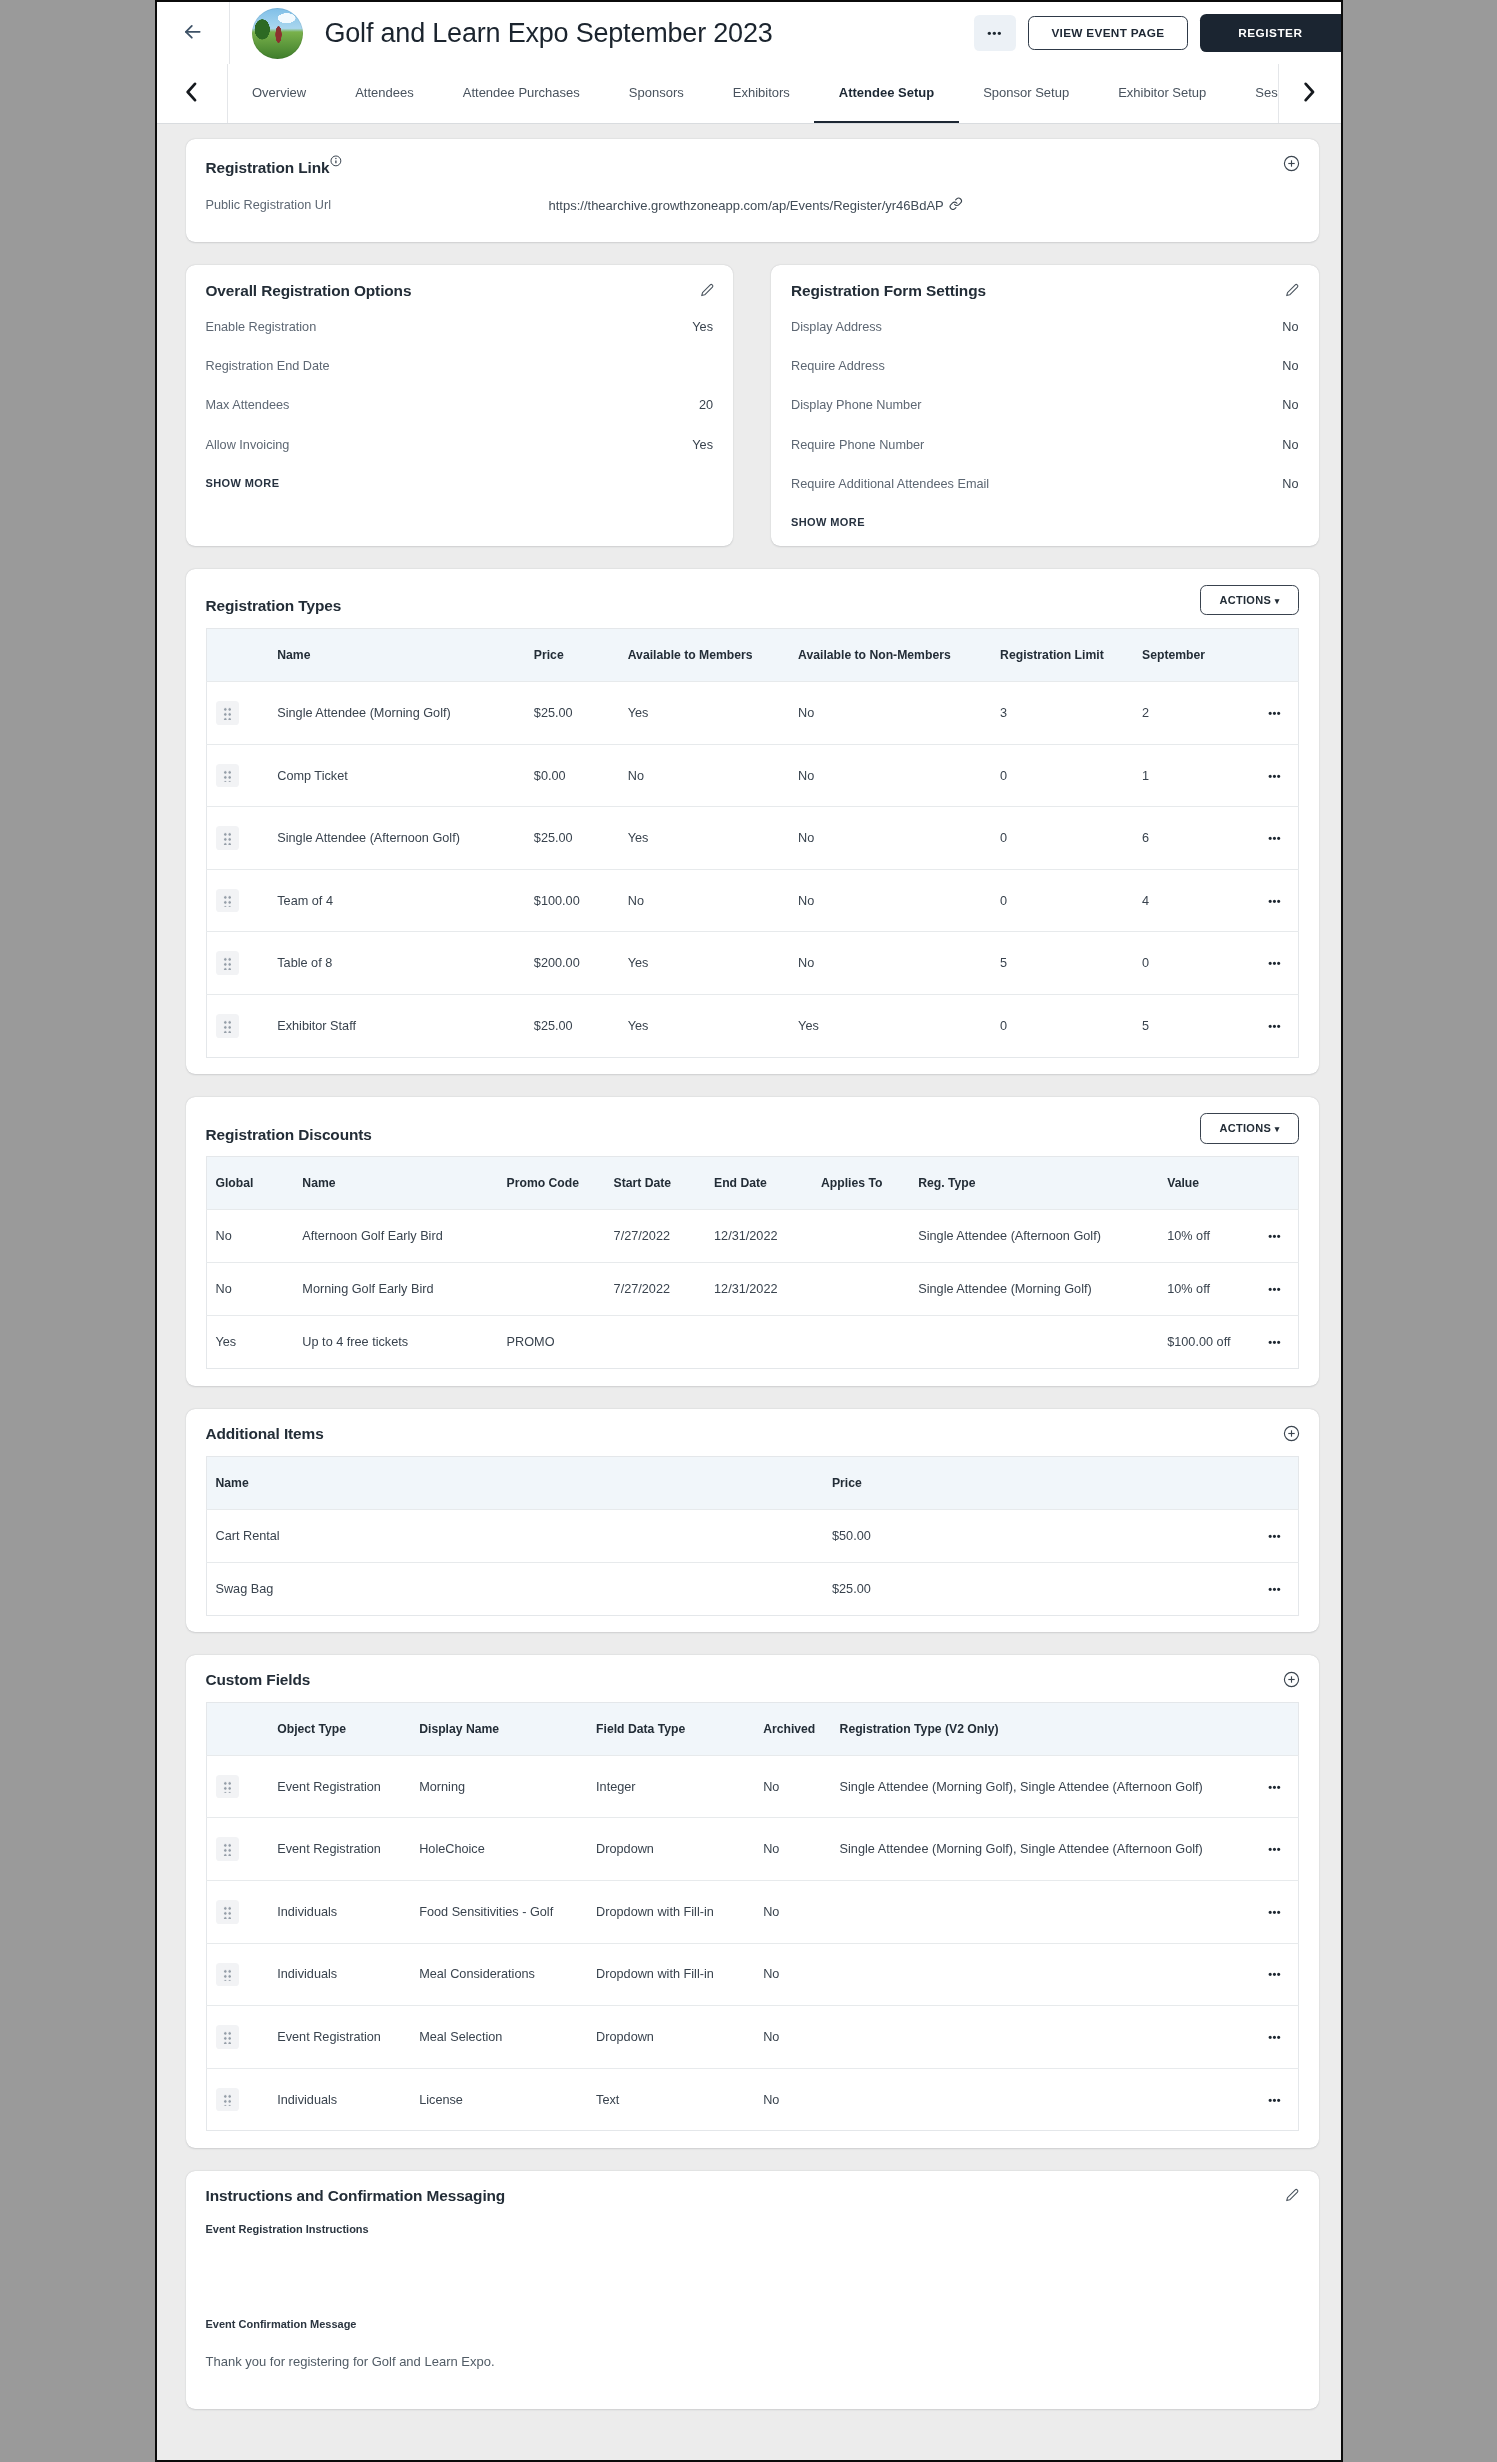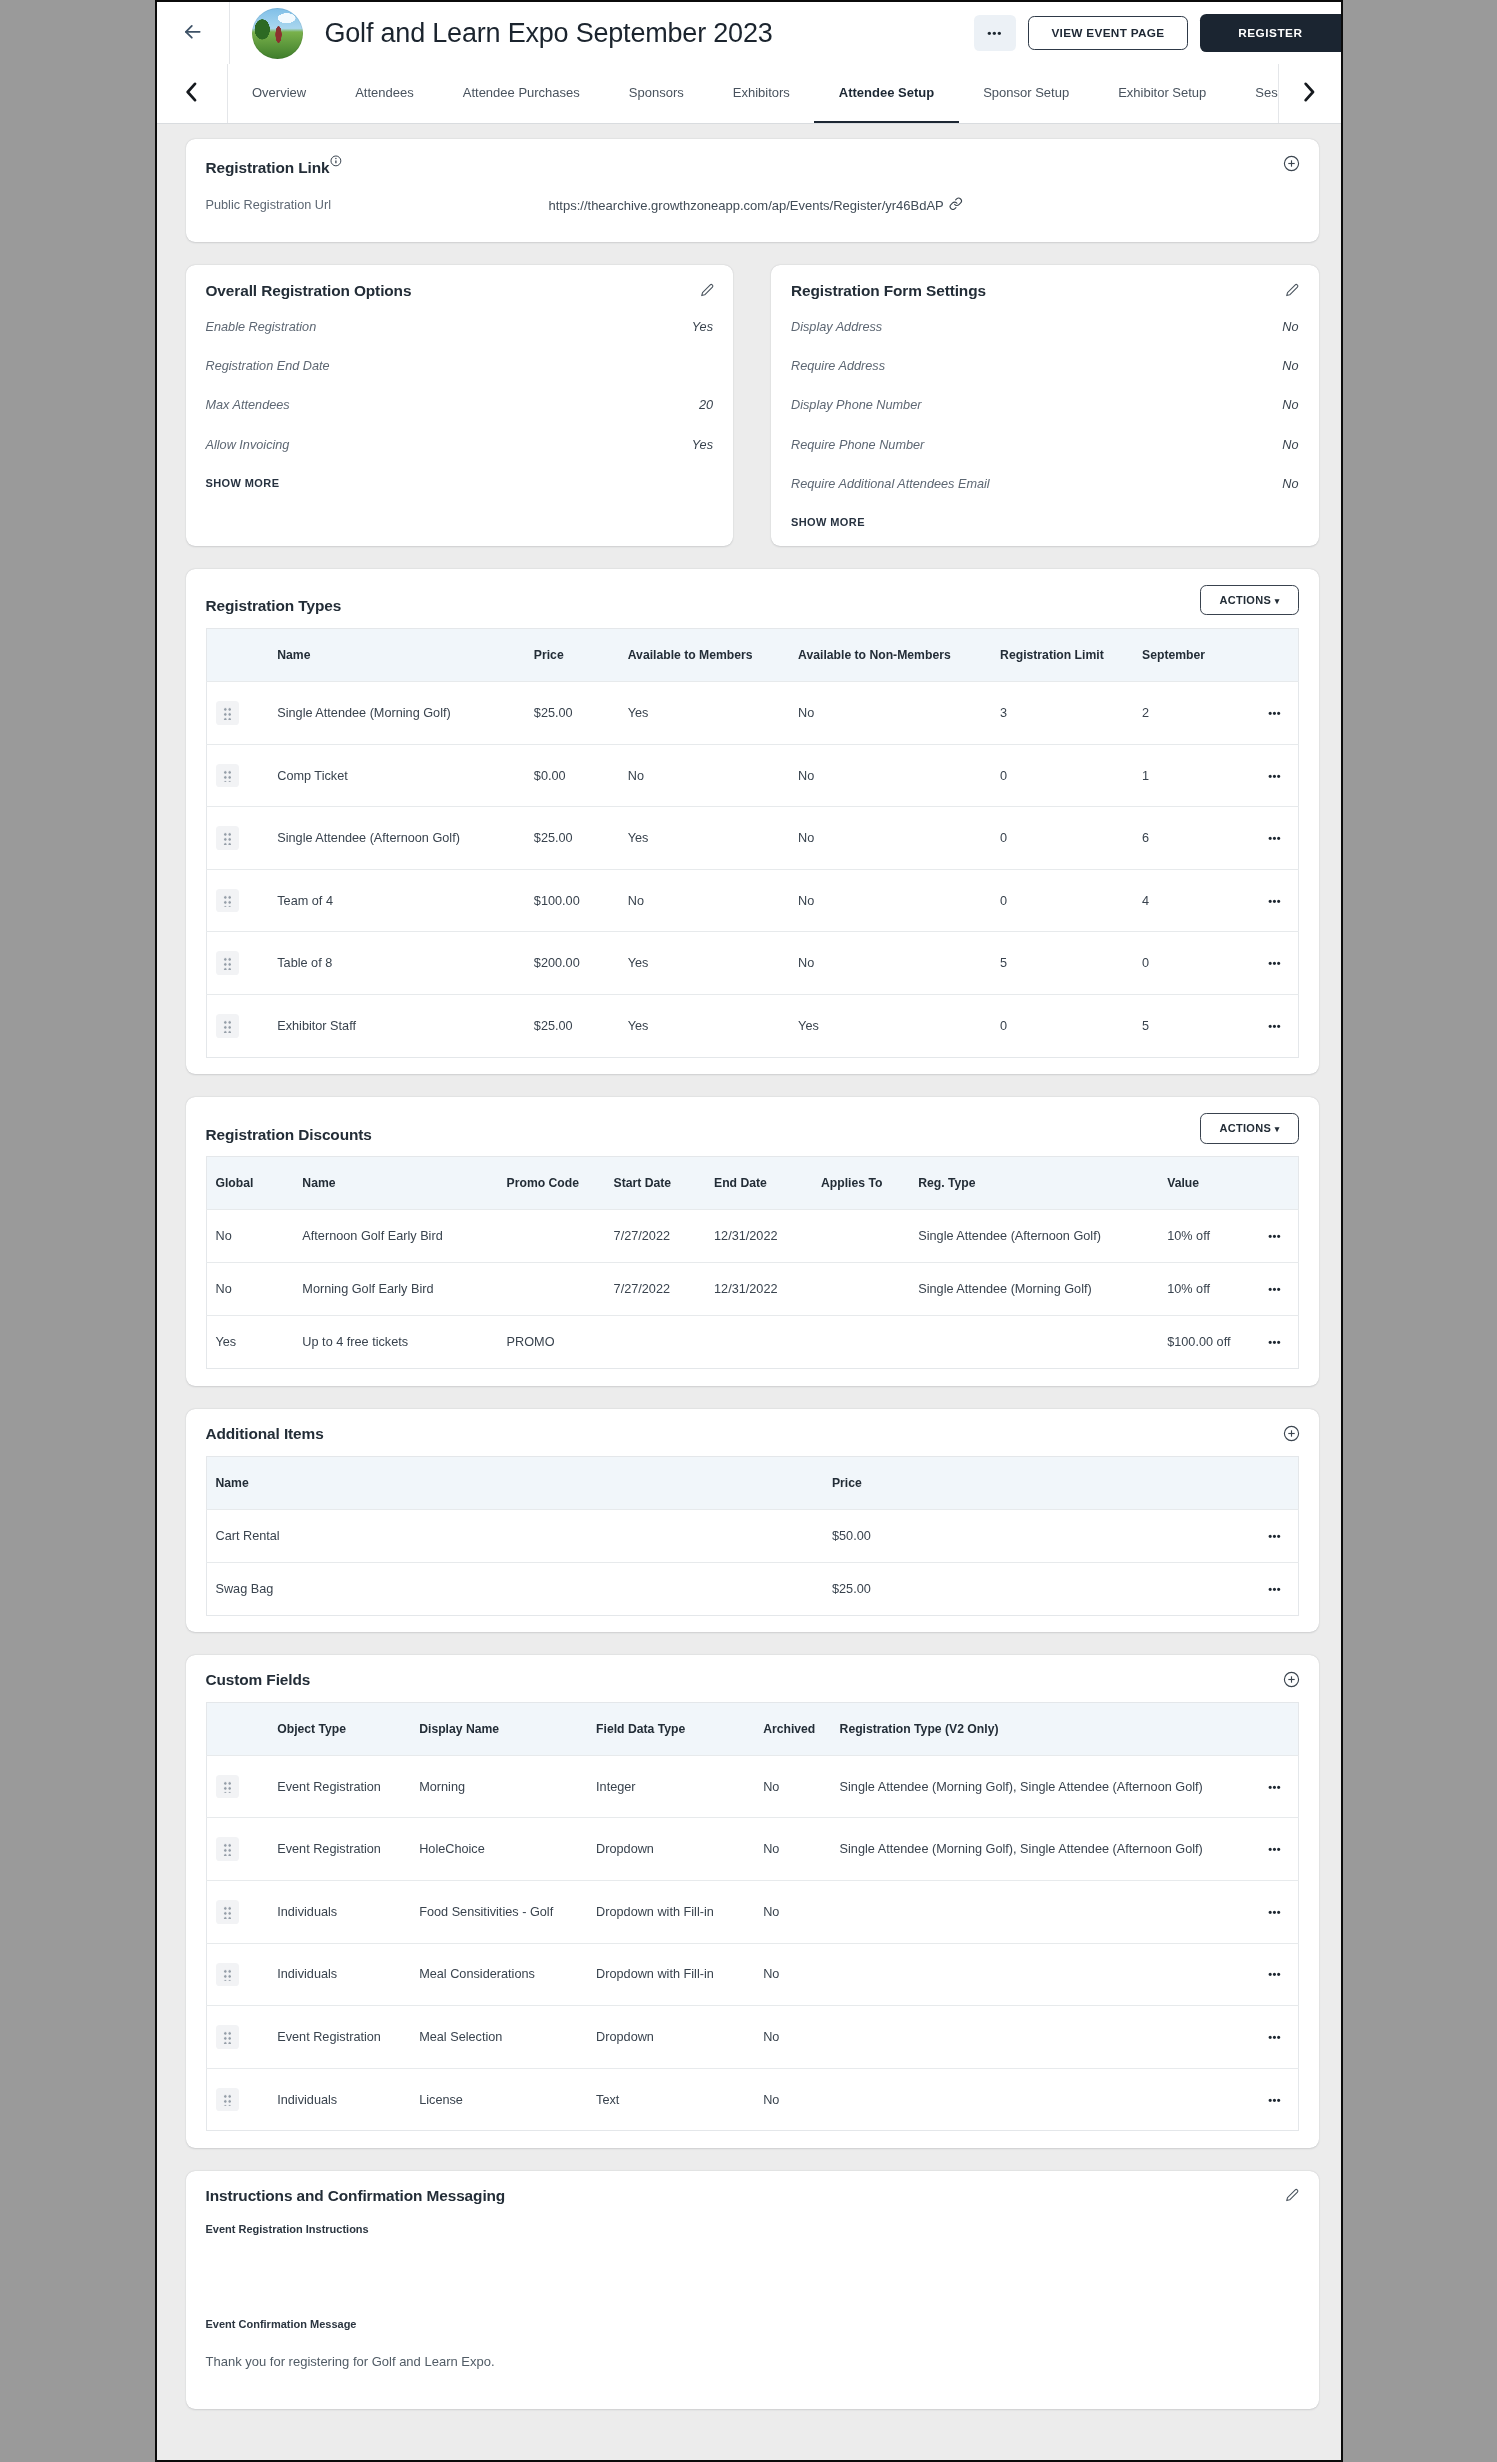--- a/index.html
+++ b/index.html
@@ -41,21 +41,21 @@
   .card { background:#fff; border-radius:9px; padding:16.3px 20px;
     box-shadow:0 0.9px 1.8px rgba(25,35,45,.14), 0 0 0.9px rgba(25,35,45,.12); position:relative; }
   .card-head { display:flex; justify-content:space-between; align-items:flex-end; }
   h2.sec-title { font-size:15.4px; font-weight:600; color:#232d37; letter-spacing:-0.1px; }
   sup.info { vertical-align:super; line-height:0; margin-left:0.9px; cursor:pointer; }
   .icon-btn { background:none; border:none; cursor:pointer; padding:1.8px; line-height:0; }
   .corner { position:absolute; top:14.5px; right:16.3px; }
   
   .two-col { display:grid; grid-template-columns:1fr 1fr; column-gap:38px; }
   .kv-list { margin-top:7.3px; }
-  .kv { display:flex; justify-content:space-between; align-items:flex-start; padding:12.7px 0;font-style:italic; }
+  .kv { display:flex; justify-content:space-between; align-items:flex-start; padding:12.7px 0; }
   .kv .k { font-size:12.7px; color:#5d6773; }
   .kv .v { font-size:12.7px; color:#39434e; text-align:right; }
   .show-more { display:inline-block; margin-top:12.7px; font-size:11px; font-weight:700; color:#27323;
     color:#273240; letter-spacing:0.4px; cursor:pointer; }
   
   .link-row { display:flex; align-items:center; margin-top:20px; padding-bottom:12.7px; }
   .link-row .k { font-size:12.7px; color:#5d6773; flex:0 0 343px; }
   .link-row .url { font-size:13px; color:#414c57; cursor:pointer; }
   .link-ic { margin-left:5.4px; vertical-align:-1.8px; cursor:pointer; }
   

